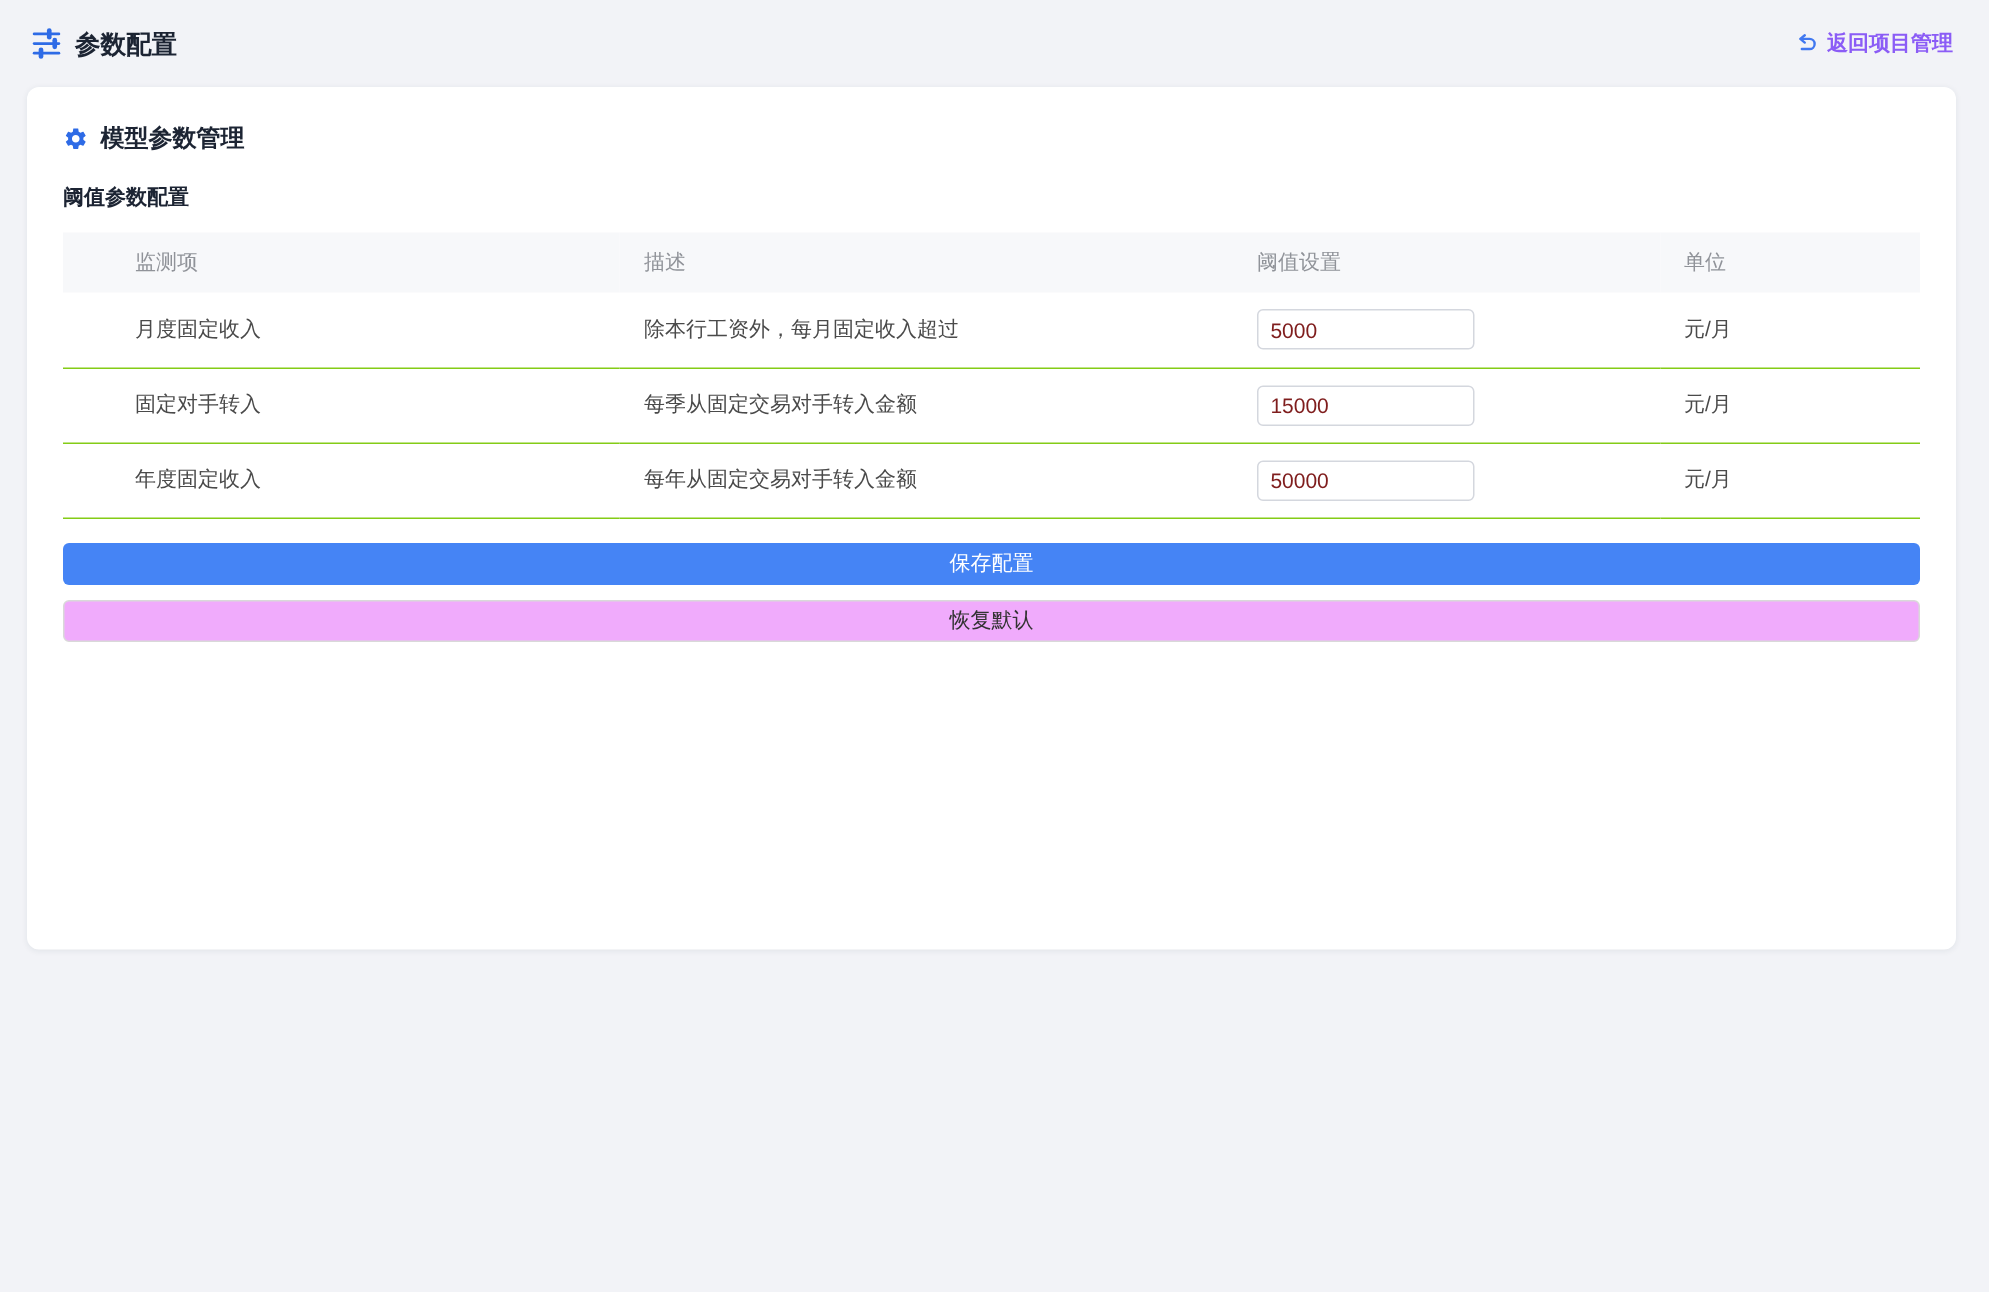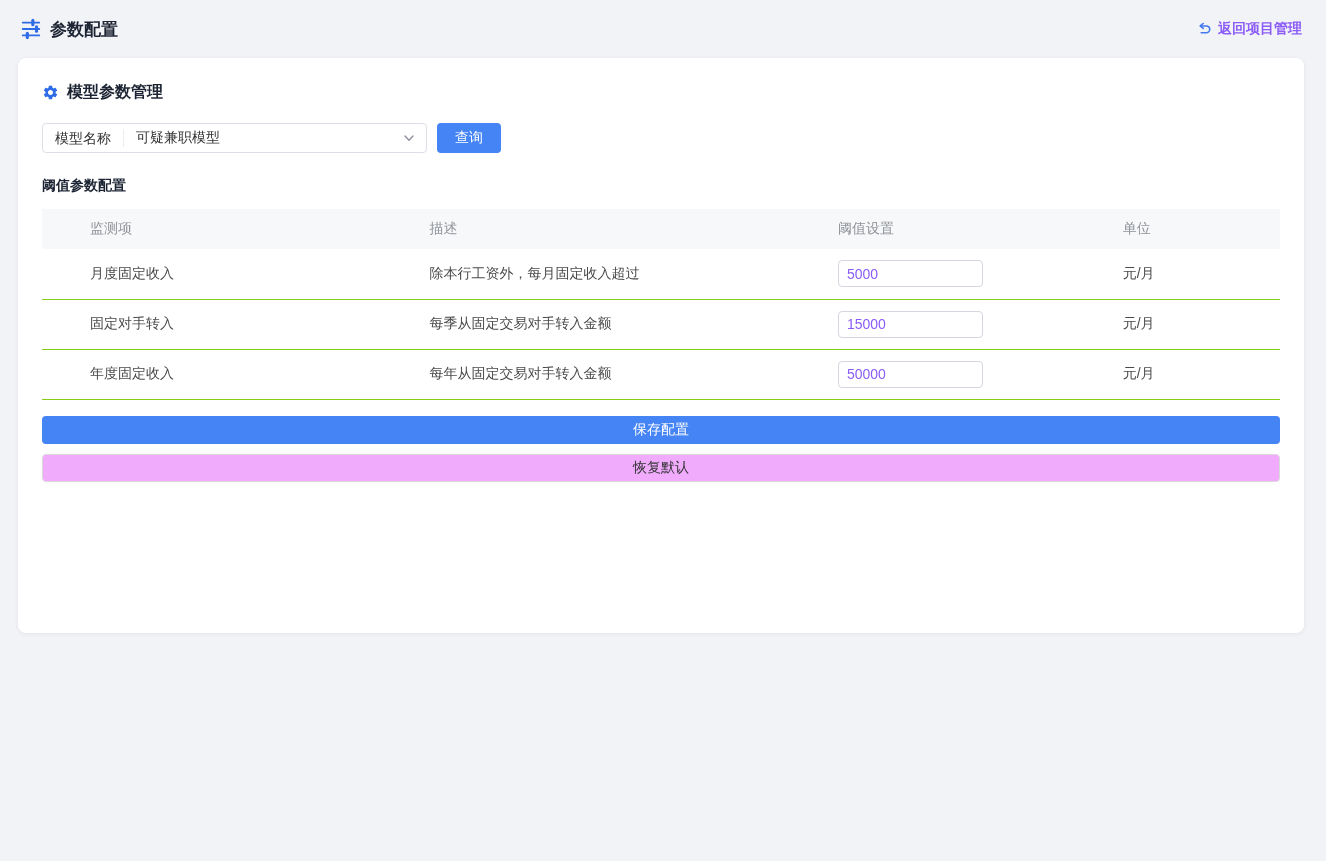--- a/index.html
+++ b/index.html
@@ -71,21 +71,21 @@
   }
   table.threshold td {
     height: 50px; padding-left: 16px;
     border-bottom: 1px solid #84cc16;
     color: #4a4a4a; font-size: 14px;
   }
   table.threshold th.first, table.threshold td.first { padding-left: 48px; }
   .threshold-input {
     width: 145px; height: 27px;
     border: 1px solid #d4d7de; border-radius: 4px;
-    padding: 0 8px; font-size: 14px; color: #8b5cf6;
+    padding: 0 8px; font-size: 14px; color: #7f1d1d;
     font-family: inherit; background: #fff;
   }
   
   .action-row { margin-top: 16px; display: flex; gap: 10px; flex-direction: column; }
   .action-row .btn { height: 28px; min-width: 88px; }
   .icon-svg { display: block; }
 </style>
 </head>
 <body>
 
@@ -122,32 +122,20 @@
 
   <div class="panel-title-row">
     <span>
       <svg class="icon-svg" width="17" height="17" viewBox="0 0 24 24">
         <path fill="#2e6be6" d="M19.14 12.94c.04-.3.06-.61.06-.94 0-.32-.02-.64-.07-.94l2.03-1.58c.18-.14.23-.41.12-.61l-1.92-3.32c-.12-.22-.37-.29-.59-.22l-2.39.96c-.5-.38-1.03-.7-1.62-.94l-.36-2.54c-.04-.24-.24-.41-.48-.41h-3.84c-.24 0-.43.17-.47.41l-.36 2.54c-.59.24-1.13.57-1.62.94l-2.39-.96c-.22-.08-.47 0-.59.22L2.74 8.87c-.12.21-.08.47.12.61l2.03 1.58c-.05.3-.09.63-.09.94s.02.64.07.94l-2.03 1.58c-.18.14-.23.41-.12.61l1.92 3.32c.12.22.37.29.59.22l2.39-.96c.5.38 1.03.7 1.62.94l.36 2.54c.05.24.24.41.48.41h3.84c.24 0 .44-.17.47-.41l.36-2.54c.59-.24 1.13-.56 1.62-.94l2.39.96c.22.08.47 0 .59-.22l1.92-3.32c.12-.22.07-.47-.12-.61l-2.01-1.58zM12 15.6c-1.98 0-3.6-1.62-3.6-3.6s1.62-3.6 3.6-3.6 3.6 1.62 3.6 3.6-1.62 3.6-3.6 3.6z"></path>
       </svg>
     </span>
     <span class="panel-title">模型参数管理</span>
   </div>
 
-  <div class="query-row">
-    <div class="select-group">
-      <span class="select-label">模型名称</span>
-      <span class="select-value">可疑兼职模型</span>
-      <span class="select-caret">
-        <svg class="icon-svg" width="14" height="14" viewBox="0 0 14 14">
-          <polyline points="3,5 7,9.2 11,5" fill="none" stroke="#8d9099" stroke-width="1.4" stroke-linecap="round" stroke-linejoin="round"></polyline>
-        </svg>
-      </span>
-    </div>
-    <button class="btn btn-primary">查询</button>
-  </div>
 
   <div class="section-title">阈值参数配置</div>
 
   <table class="threshold">
     <colgroup>
       <col style="width:30%">
         <col style="width:33%">
         <col style="width:23%">
         <col style="width:14%">
     </colgroup>

